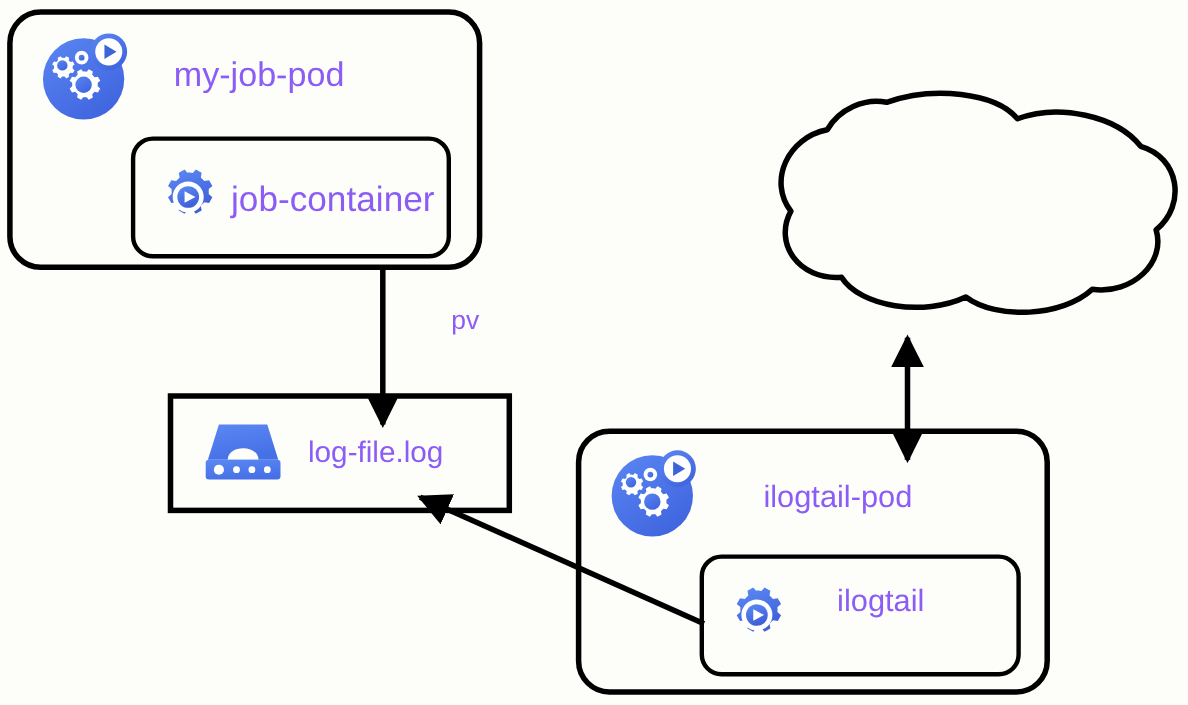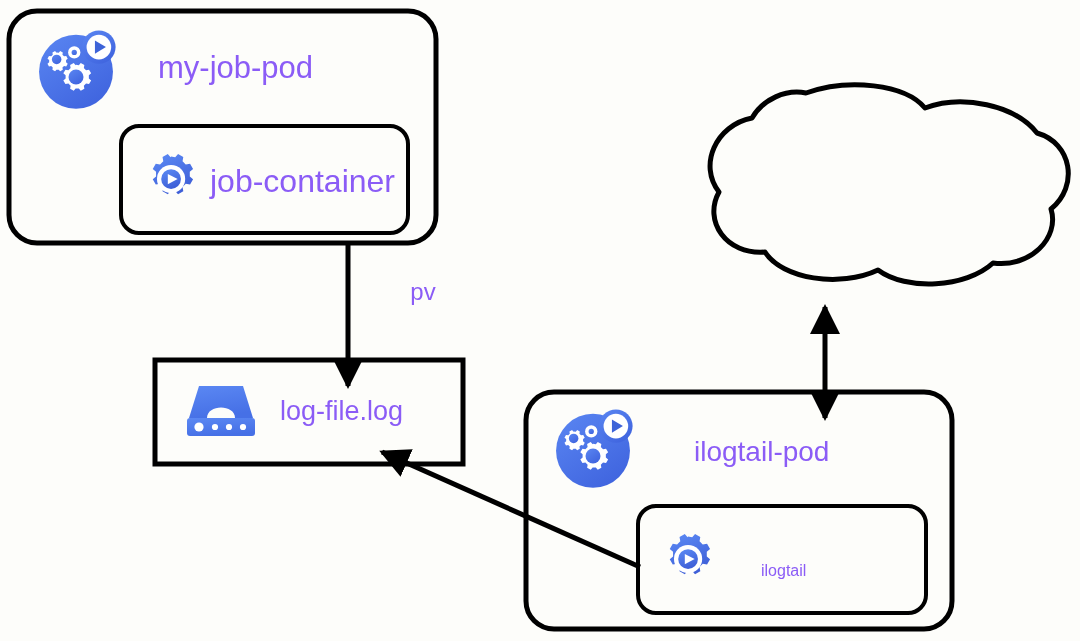--- a/index.html
+++ b/index.html
@@ -39,22 +39,22 @@
   }
   #label-log-file {
     left: 280px; top: 396px;
     font-size: 27px;
   }
   #label-ilogtail-pod {
     left: 694px; top: 436px;
     font-size: 28px;
   }
   #label-ilogtail {
-    left: 761px; top: 562px;
-    font-size: 16px;
+    left: 761px; top: 530px;
+    font-size: 28px;
   }
   #label-cloud {
     left: 745px; top: 145px;
     width: 280px;
     text-align: center;
     font-size: 30px;
     line-height: 1.38;
   }
   #label-edge-pv {
     left: 360px; top: 276px;

